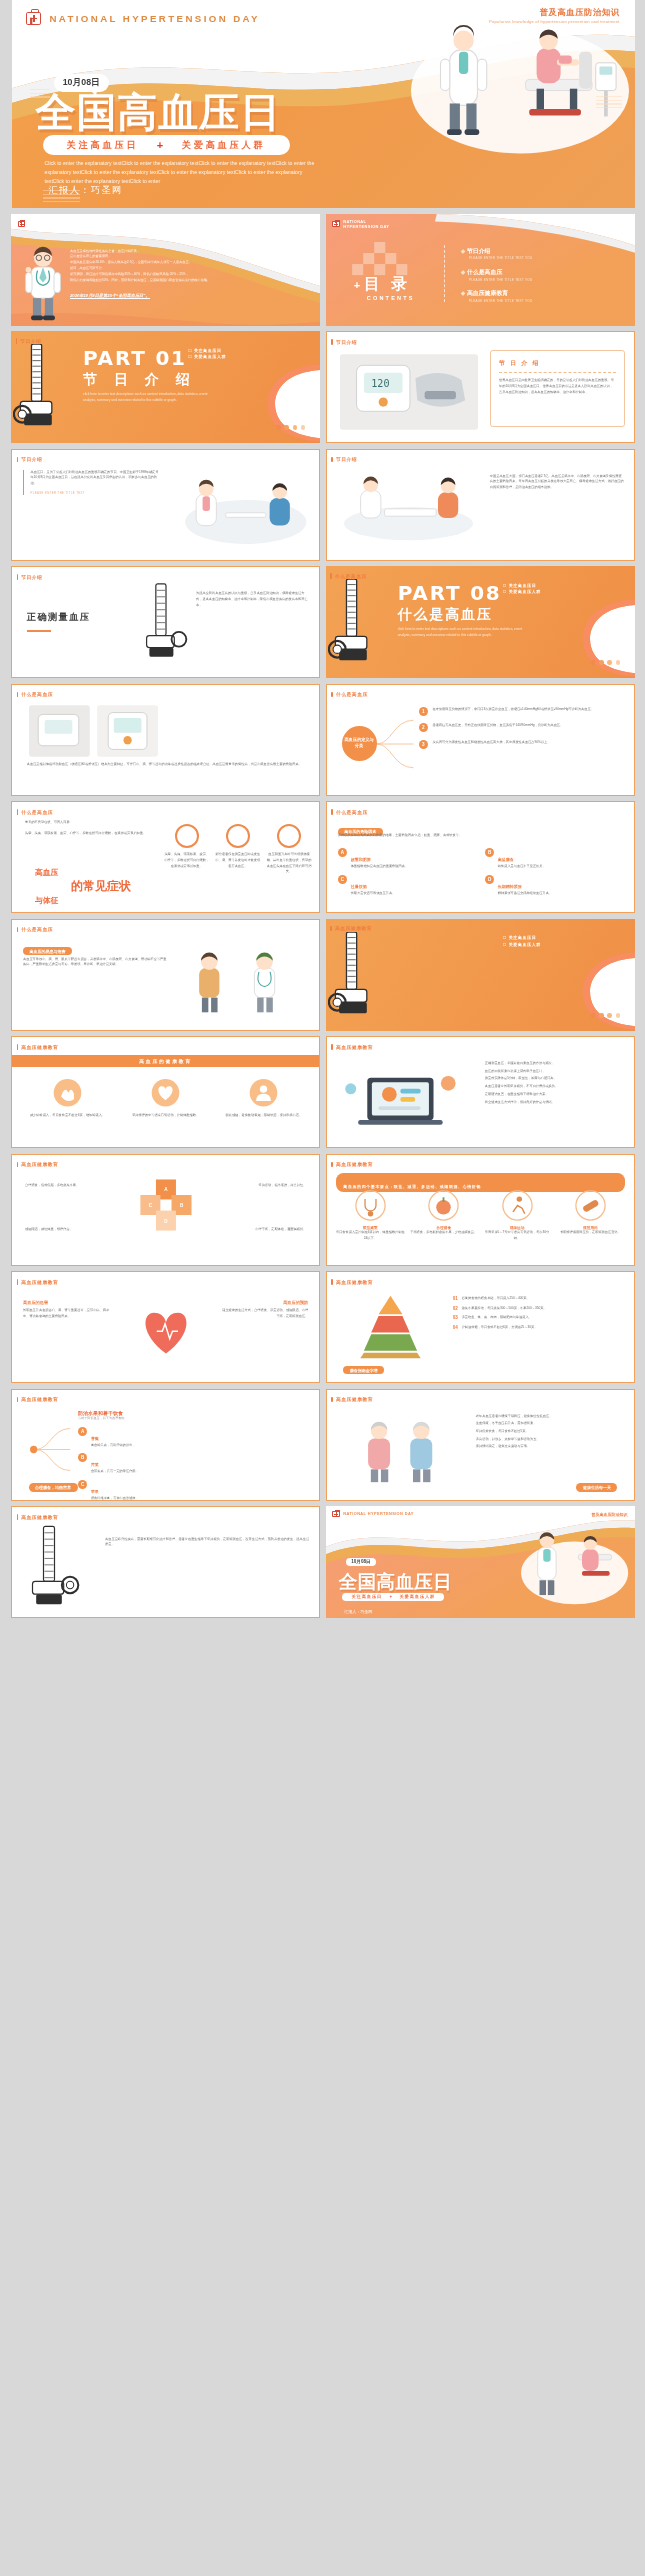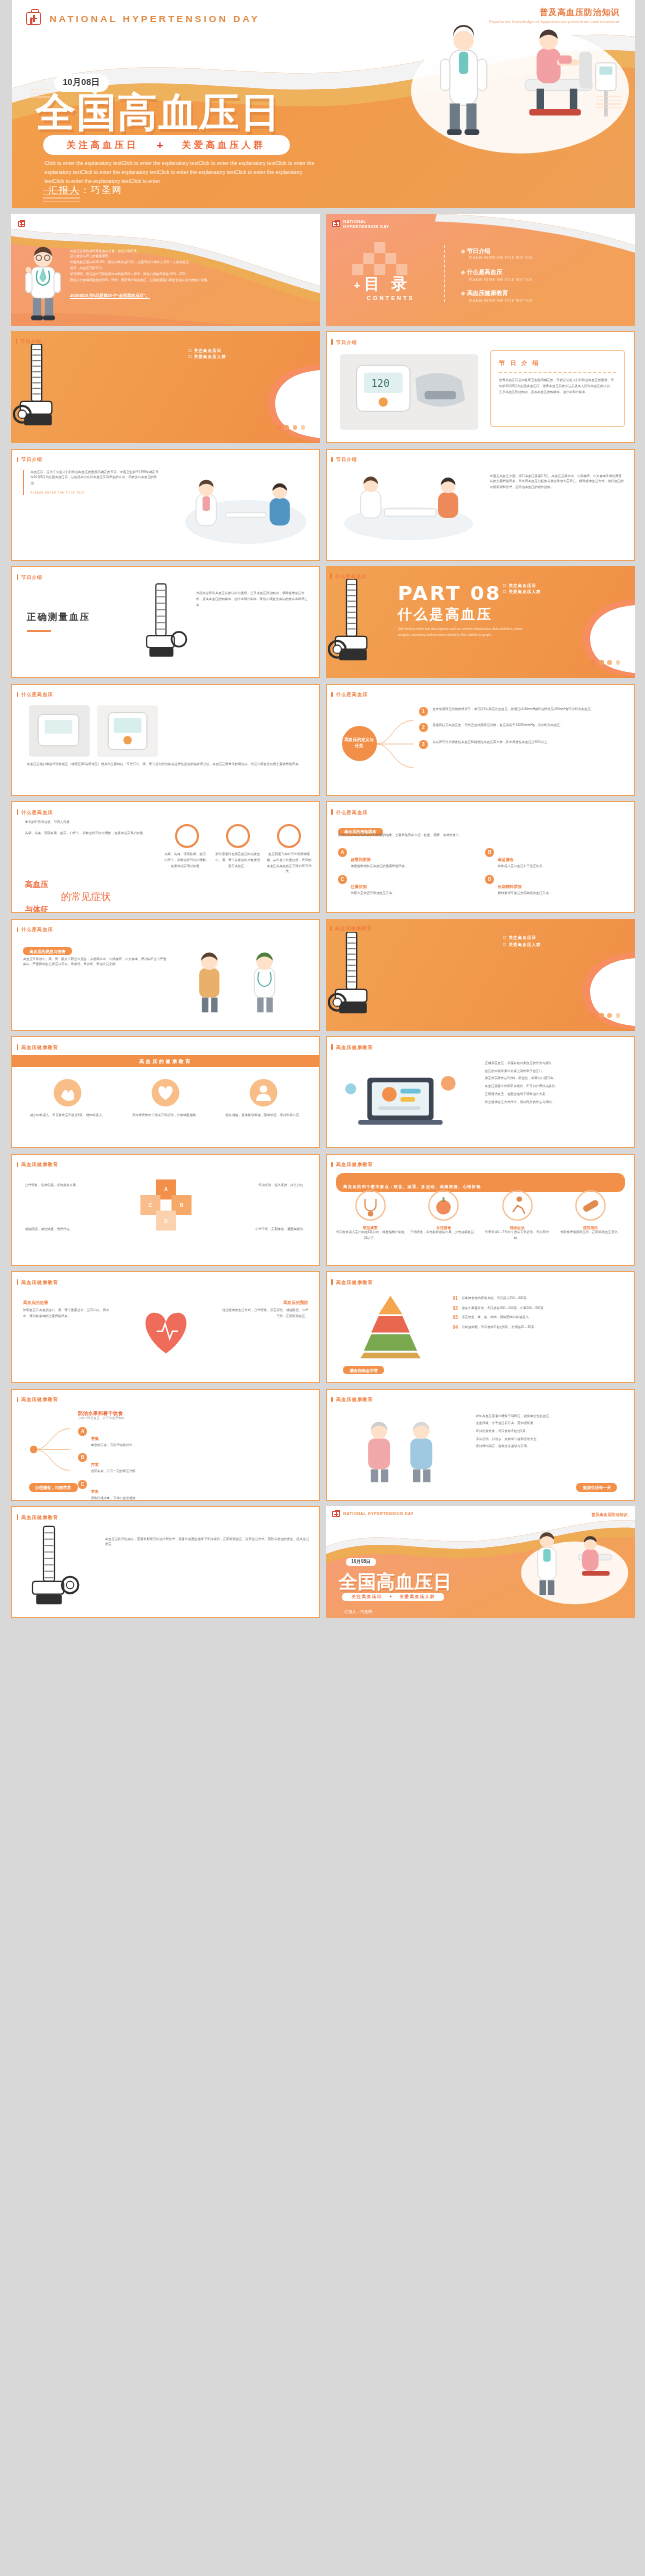--- a/index.html
+++ b/index.html
@@ -330,20 +330,25 @@
             <line x1="21" y1="36" x2="30" y2="36"></line>
           <line x1="21" y1="42" x2="30" y2="42"></line>
             <line x1="21" y1="48" x2="30" y2="48"></line>
           <line x1="21" y1="54" x2="30" y2="54"></line>
         </g>
         <rect x="8" y="62" width="34" height="14" rx="3" fill="#fff" stroke="#2f2f2f" stroke-width="1.4"></rect>
         <rect x="12" y="76" width="30" height="12" rx="2" fill="#2f2f2f"></rect>
         <circle cx="10" cy="76" r="9" fill="none" stroke="#2f2f2f" stroke-width="2.4"></circle>
         <circle cx="10" cy="76" r="4.5" fill="#fff" stroke="#2f2f2f" stroke-width="1.2"></circle>
       </svg>
+      <div style="position:absolute;left:72px;top:14.8px;">
+        <div class="part-no">PART 01</div>
+        <div class="part-cn">节 日 介 绍</div>
+        <div class="part-en">click here to enter text descriptions such as content introduction, data statistics, event analysis, summary and overview related to this subtitle or graph.</div>
+      </div>
       <div style="position:absolute;left:177px;top:16.6px;">
         <div class="part-chk">☐ <span>关注高血压日</span></div>
         <div class="part-chk">☐ <span>关爱高血压人群</span></div>
       </div>
       <div class="dots-row" style="right:14.8px;bottom:13px;">
           <i></i>
           <i></i>
           <i></i>
           <i></i>
         </div>
@@ -516,23 +521,23 @@
         </div>
       </div>
     </div>
 
     <div class="slide">
       <div class="sl-tag">什么是高血压</div>
       <div style="position:absolute;left:13px;top:18.4px;width:138px;">
         <div class="body-txt" style="margin-bottom:4.6px;">常见的不典型症状、可因人而异</div>
         <div class="body-txt">头晕、头痛、颈项板紧、疲劳、心悸等，多数症状可自行缓解，在紧张或劳累后加重。</div>
       </div>
-      <div style="position:absolute;left:13px;top:65px;margin-top:12px;">
+      <div style="position:absolute;left:23px;top:65px;">
         <div style="font-size:7.8px;font-weight:bold;color:#ef6b3c;">高血压</div>
-        <div style="font-size:10px;font-weight:normal;color:#ef6b3c;padding-left:36px;">的常见症状</div>
+        <div style="font-size:12px;font-weight:bold;color:#ef6b3c;padding-left:36px;">的常见症状</div>
         <div style="font-size:7.8px;font-weight:bold;color:#ef6b3c;">与体征</div>
       </div>
       <div style="position:absolute;right:7.4px;top:22px;width:148px;display:flex;gap:5.5px;">
         <div style="flex:1;text-align:center;">
           <div class="circ" style="width:24px;height:24px;border:2.2px solid #ef8b4d;margin:0 auto 3.7px;"></div>
           <div class="body-txt">头晕、头痛、颈项板紧、疲劳、心悸等，多数症状可自行缓解，在紧张或劳累后加重。</div>
         </div>
         <div style="flex:1;text-align:center;">
           <div class="circ" style="width:24px;height:24px;border:2.2px solid #ef8b4d;margin:0 auto 3.7px;"></div>
           <div class="body-txt">部分患者仅在测量血压时或发生心、脑、肾等并发症时才被发现患有高血压。</div>

